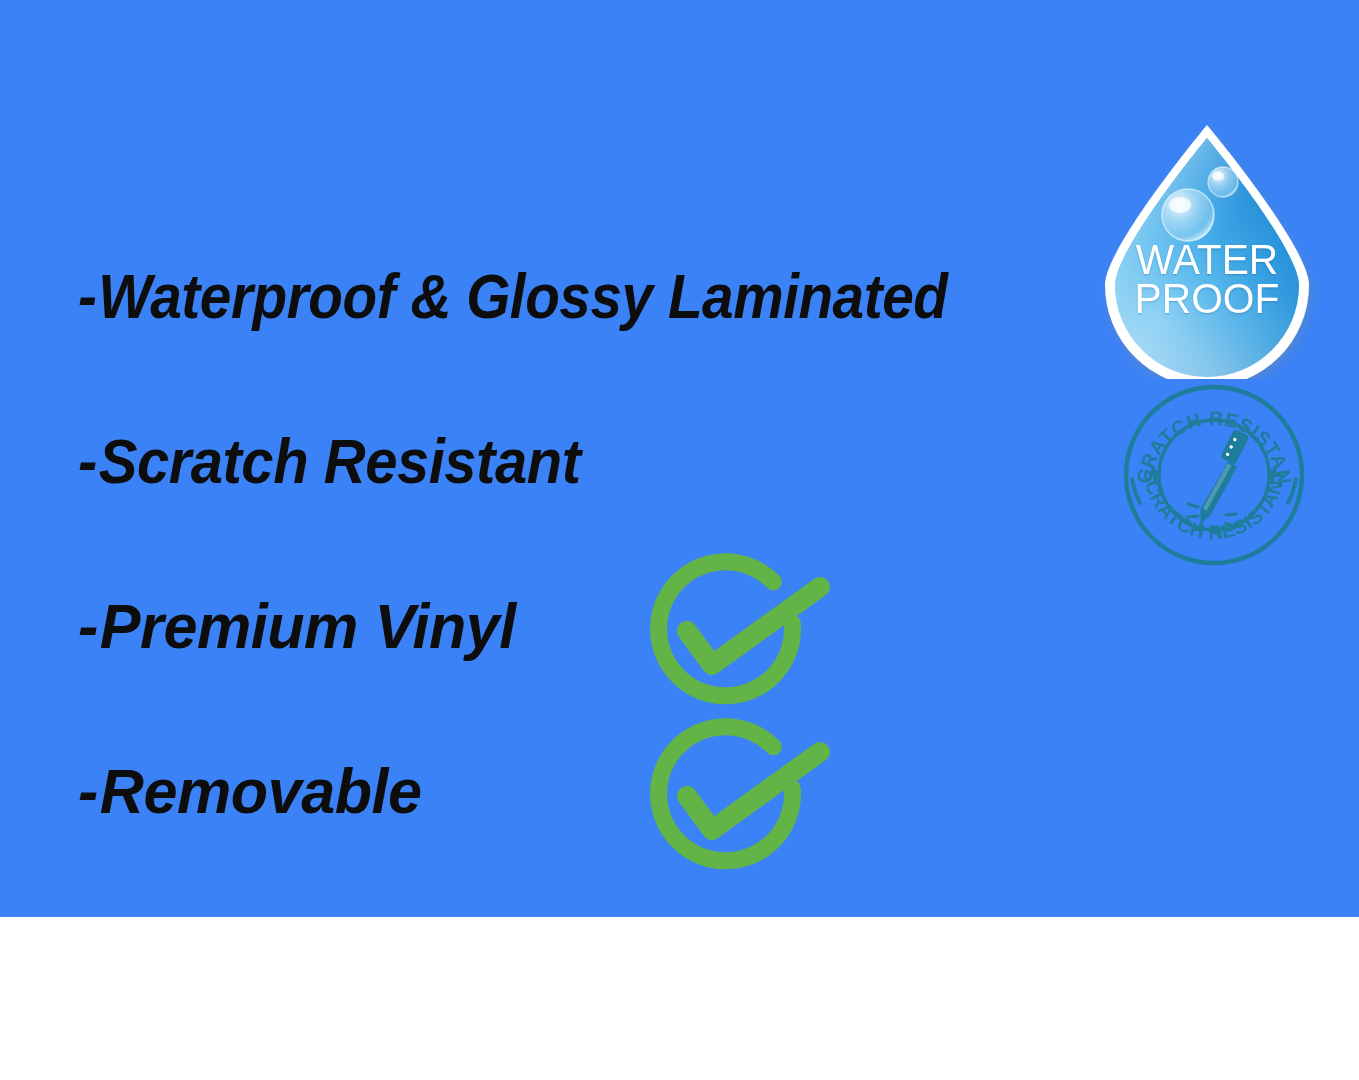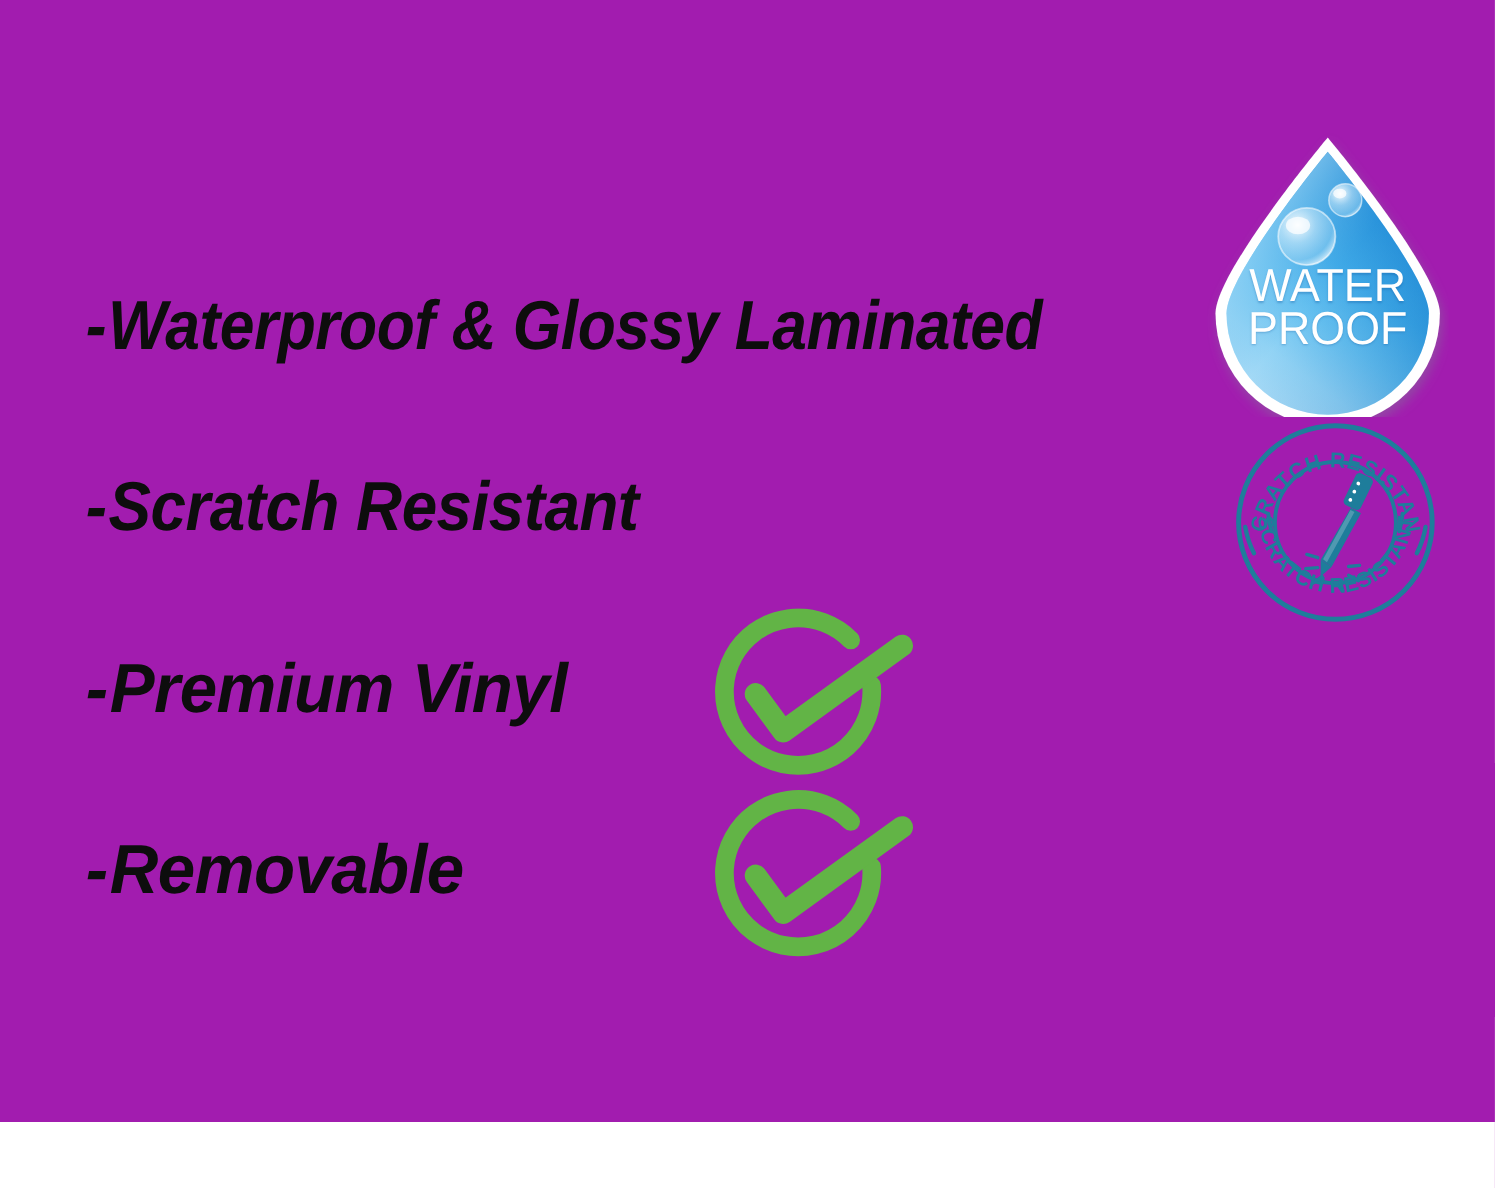--- a/index.html
+++ b/index.html
@@ -7,22 +7,22 @@
     margin: 0;
     padding: 0;
     background: #ffffff;
   }
   body {
     font-family: "Liberation Sans", sans-serif;
   }
   .canvas {
     position: relative;
     width: 1359px;
-    height: 1020px;
-    background: #a21caf;
+    height: 917px;
+    background: #3b82f6;
     overflow: hidden;
     text-decoration: underline;
   }
 
   
   .feature-line {
     position: absolute;
     left: 78px;
     white-space: nowrap;
     color: #0d0d0d;

